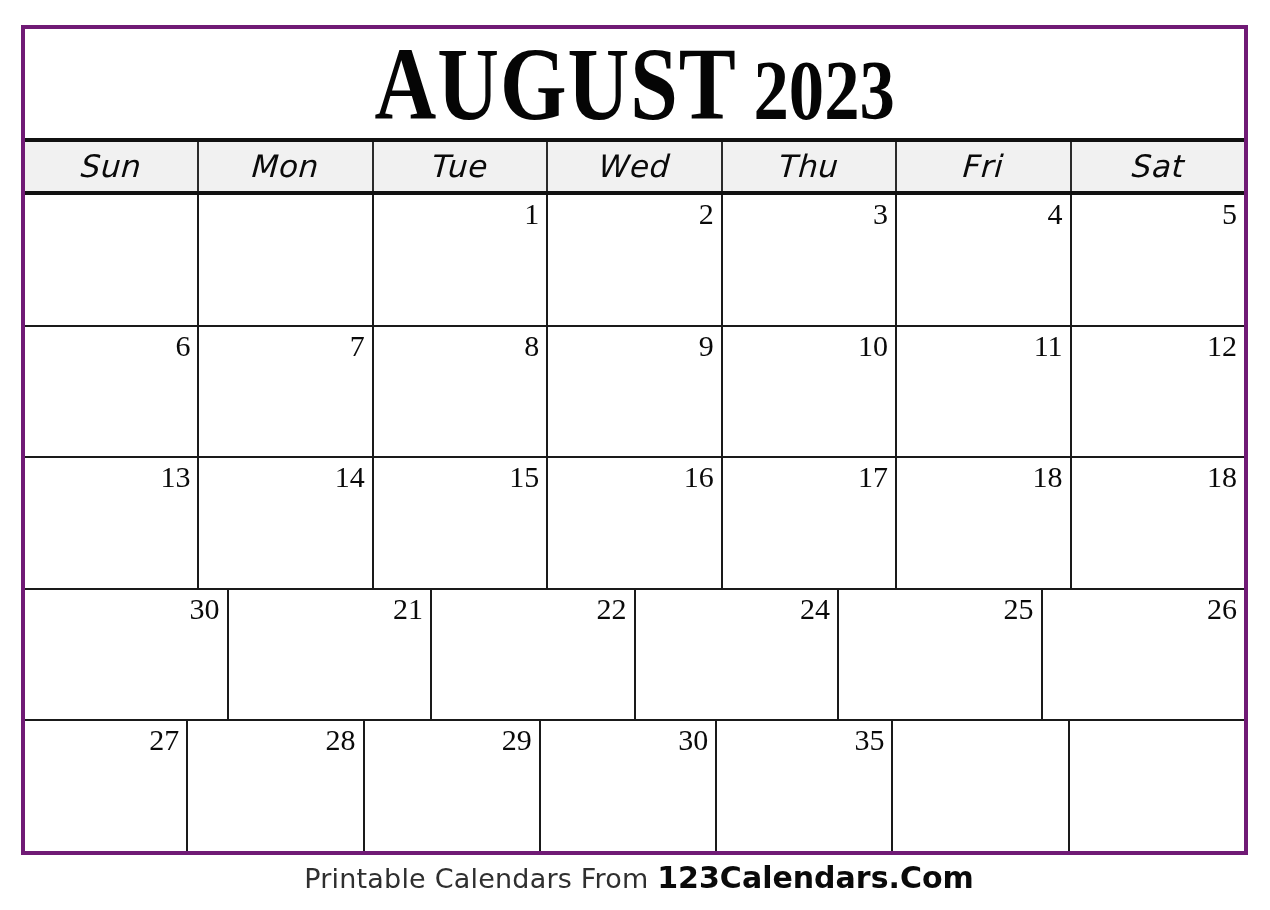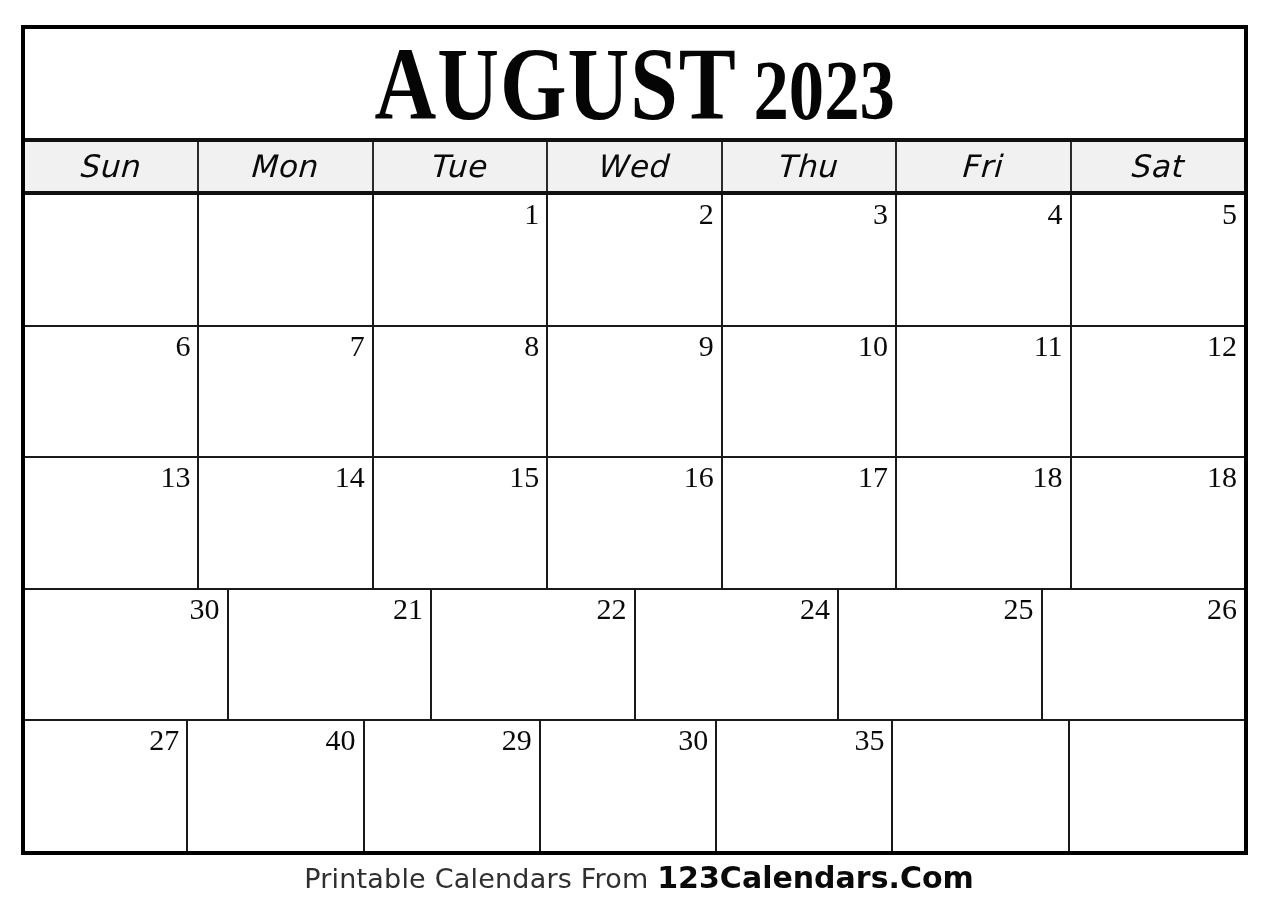--- a/index.html
+++ b/index.html
@@ -22,21 +22,21 @@
   }
 
   
   #calendar-frame {
     position: absolute;
     left: 21px;
     top: 25px;
     width: 1227px;
     height: 830px;
     box-sizing: border-box;
-    border: 4px solid #000000;
+    border: 4px solid #701a75;
     background: #ffffff;
     display: flex;
     flex-direction: column;
   }
 
   
   #title-band {
     height: 109px;
     flex: 0 0 109px;
     background: #ffffff;
@@ -280,21 +280,21 @@
         <div class="day-cell">
             <span class="day-number">26</span>
           </div>
       </div>
 
       <div class="week-row">
         <div class="day-cell">
             <span class="day-number">27</span>
           </div>
         <div class="day-cell">
-            <span class="day-number">40</span>
+            <span class="day-number">28</span>
           </div>
         <div class="day-cell">
             <span class="day-number">29</span>
           </div>
         <div class="day-cell">
             <span class="day-number">30</span>
           </div>
         <div class="day-cell">
             <span class="day-number">35</span>
           </div>

